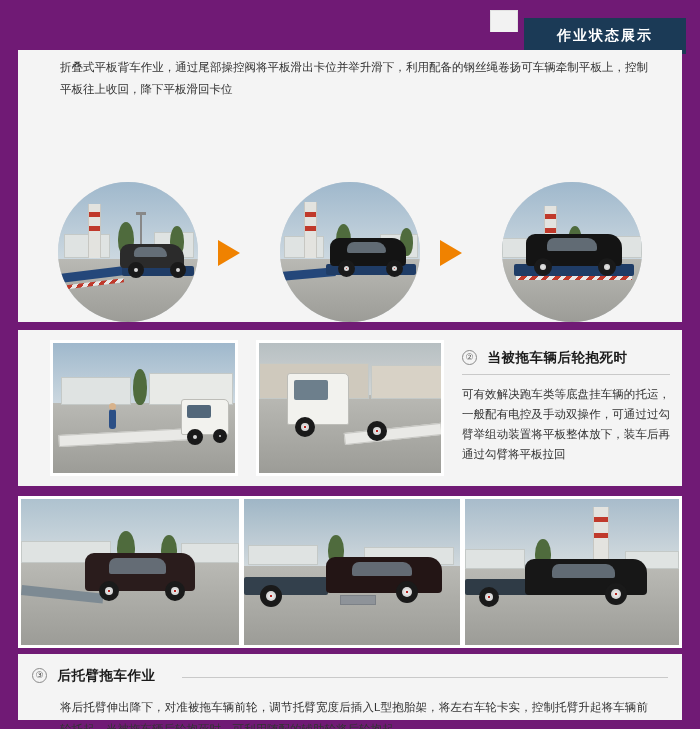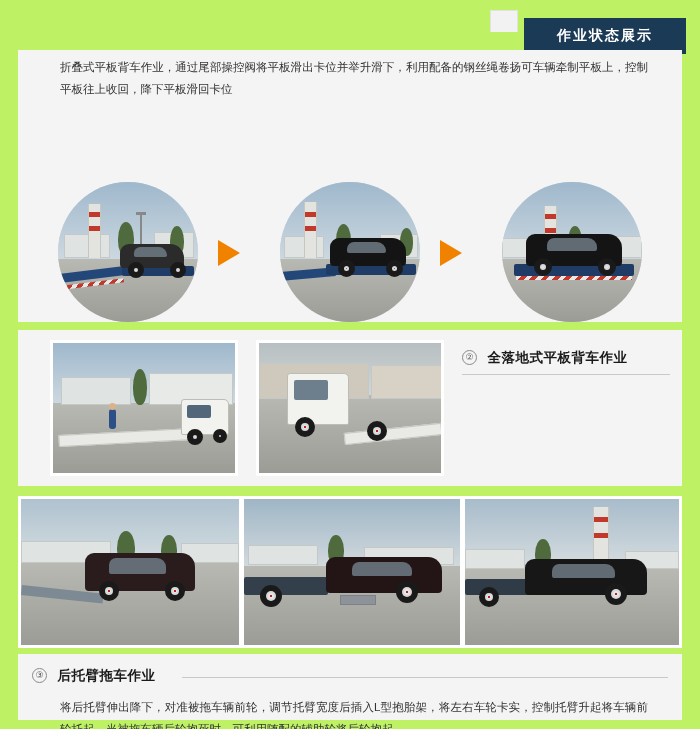--- a/index.html
+++ b/index.html
@@ -7,21 +7,21 @@
     margin: 0;
     padding: 0;
     background: #ffffff;
     font-family: "Liberation Sans", sans-serif;
   }
   #page {
     position: relative;
     width: 700px;
     height: 729px;
     margin: 0 auto;
-    background: #bef264;
+    background: #701a75;
     overflow: hidden;
   }
 
   
   .header-band {
     position: absolute;
     top: 10px;
     left: 0;
     width: 700px;
     height: 36px;
@@ -387,23 +387,24 @@
           </div>
         <div class="wheel" style="left:108px;top:78px;width:20px;height:20px;">
             <div class="hub"></div>
           </div>
       </div>
     </div>
 
     <div class="right-col">
       <div class="sec-head2">
         <span class="num-circle">②</span>
-        <span class="sec-title">全落地式平板背车作业</span>
+        <span class="sec-title">当被拖车辆后轮抱死时</span>
       </div>
       <div class="sec-rule2"></div>
+      <div class="body2">可有效解决跑车类等底盘挂车辆的托运，一般配有电控及手动双操作，可通过过勾臂举组动装置将平板整体放下，装车后再通过勾臂将平板拉回</div>
     </div>
   </div>
 
   <div class="wide-photo" id="p3a">
     <div class="scene">
       <div class="sky" style="height:44%;background:linear-gradient(#aec2cf,#d5dde1);"></div>
       <div class="ground" style="height:56%;"></div>
       <div class="bldg" style="left:0px;top:42px;width:90px;height:22px;"></div>
       <div class="tree" style="left:96px;top:32px;width:18px;height:34px;"></div>
       <div class="tree" style="left:140px;top:36px;width:16px;height:30px;"></div>

